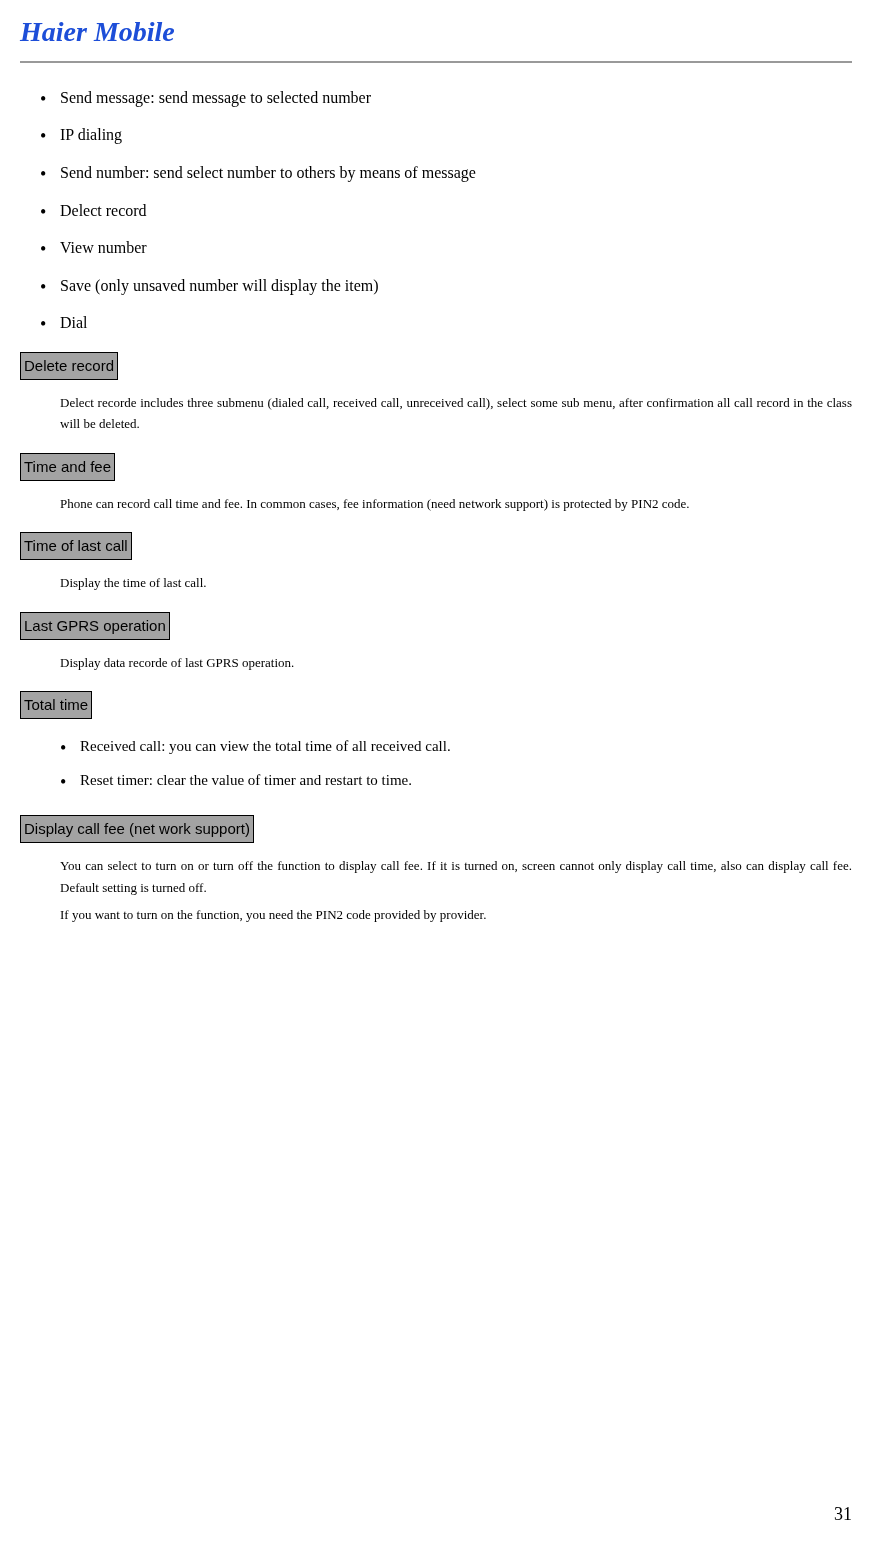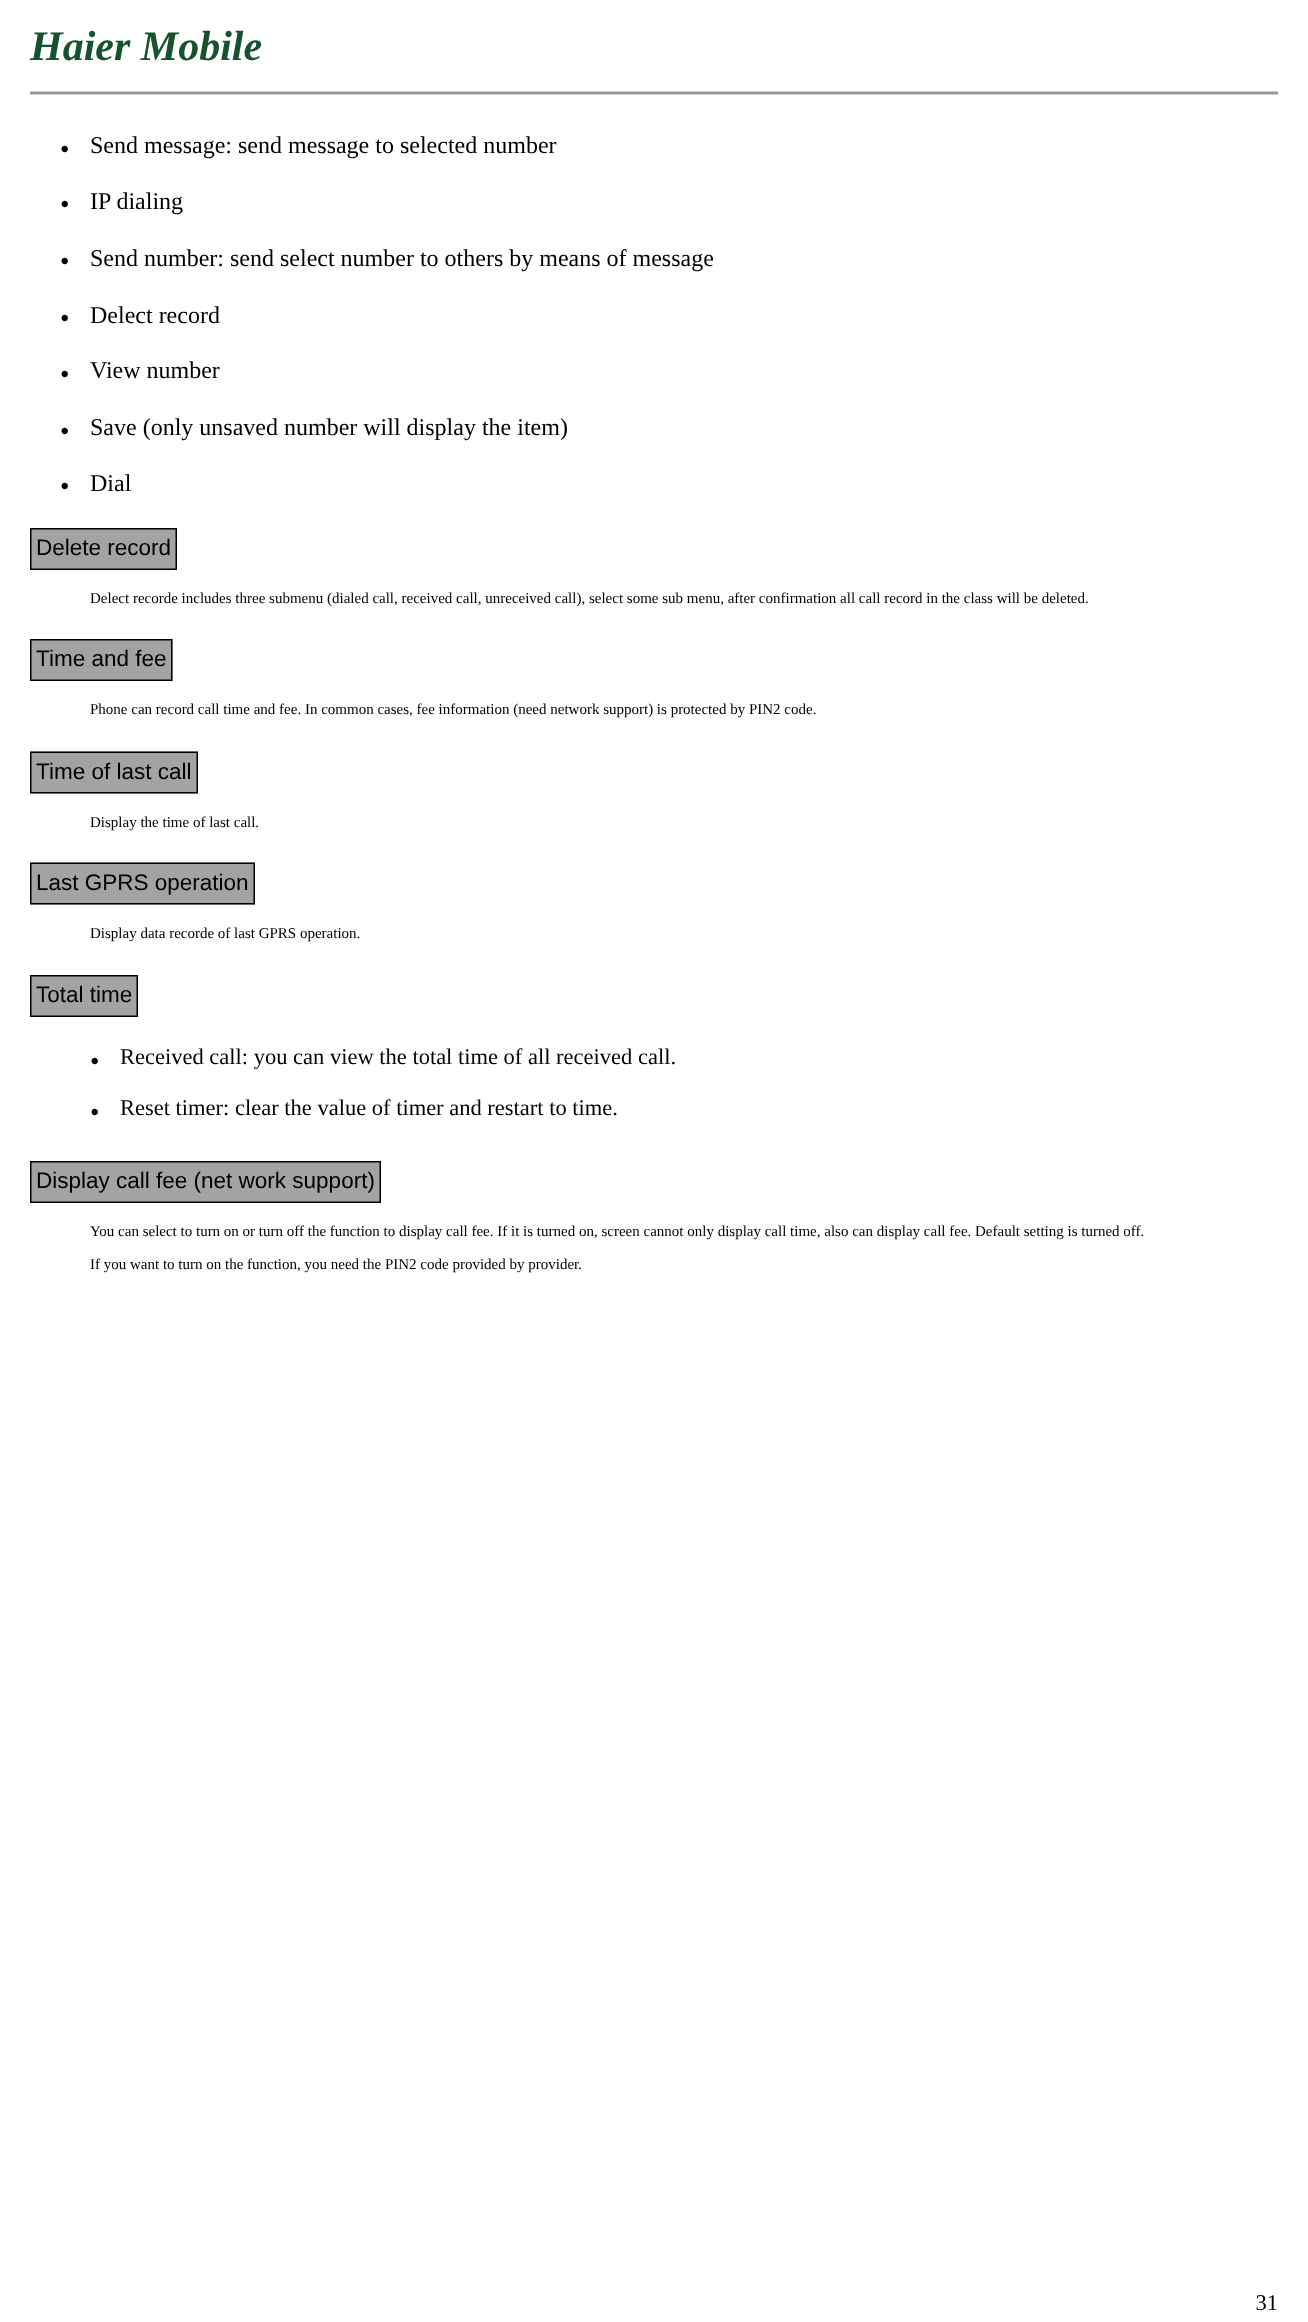--- a/index.html
+++ b/index.html
@@ -22,21 +22,21 @@
       padding-bottom: 6px;
       margin-bottom: 16px;
     }
     .logo-text {
       font-size: 28px;
       font-weight: 900;
       font-style: italic;
       color: #000;
     }
     .logo-text span {
-      color: #14532d;
+      color: #1d4ed8;
     }
     .bullet-list {
       list-style: none;
       padding: 0;
       margin: 0 0 10px 0;
     }
     .bullet-list li {
       padding: 6px 0 6px 40px;
       position: relative;
     }
@@ -56,44 +56,44 @@
       padding: 1px 3px;
       margin-bottom: 6px;
       display: inline-block;
     }
     .section-block {
       margin-bottom: 18px;
     }
     .section-block p {
       text-align: justify;
       margin: 6px 0 0 40px;
-      font-size: 10px;
+      font-size: 13px;
       line-height: 1.65;
     }
     .sub-bullet-list {
       list-style: none;
       padding: 0;
       margin: 4px 0 4px 20px;
     }
     .sub-bullet-list li {
       padding: 5px 0 5px 40px;
       position: relative;
       font-size: 15px;
     }
     .sub-bullet-list li::before {
       content: "•";
       position: absolute;
       left: 20px;
       font-size: 18px;
     }
     .page-number {
       position: absolute;
-      bottom: 0;
+      bottom: 19px;
       right: 20px;
-      font-size: 15px;
+      font-size: 18px;
     }
   </style>
 </head>
 <body>
 
 <div class="header">
   <div class="logo-text">
     <span>Haier Mobile</span>
   </div>
 </div>

